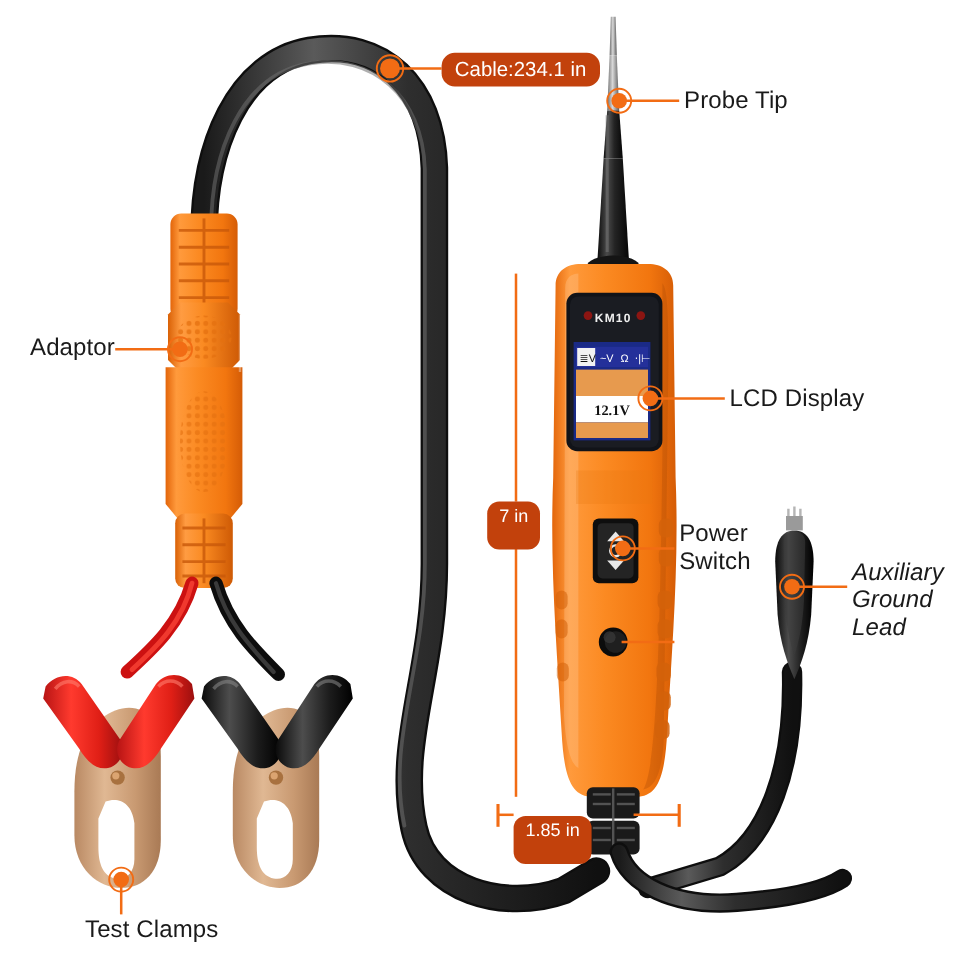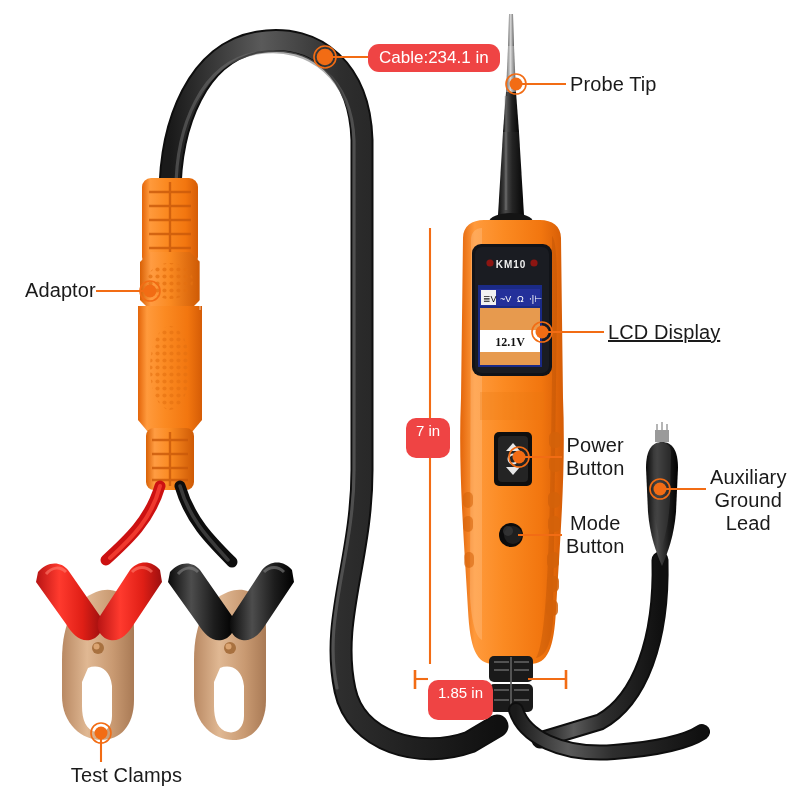--- a/index.html
+++ b/index.html
@@ -18,28 +18,28 @@
 
   
   .callout{
     position:absolute;
     color:#1a1a1a;
     font-size:20px;
     line-height:23px;
     white-space:pre-line;
     letter-spacing:.1px;
   }
-  .callout.right{text-align:center;}
+  .callout.right{text-align:left;}
   .callout.left{text-align:left;}
   .callout.center{text-align:right;}
 
   
   .pill{
     position:absolute;
-    background:#ef4444;
+    background:#c2410c;
     color:#ffffff;
     font-size:17px;
     line-height:17px;
     padding:5px 11px 6px 11px;
     border-radius:11px;
     white-space:nowrap;
     font-weight:400;
   }
   .pill.small{font-size:15px;padding:4px 10px 19px 10px;border-radius:10px;}
 </style>
@@ -336,29 +336,27 @@
   </svg>
 
   <div class="pill" style="left:368px; top:44px;">Cable:234.1 in</div>
 
   <div class="pill small" style="left:406px; top:418px;">7 in</div>
 
   <div class="pill small" style="left:428px; top:680px;">1.85 in</div>
 
   <div class="callout right" style="left:570px; top:73px;">Probe Tip</div>
 
-  <div class="callout right" style="left:608px; top:321px;text-decoration:underline;">LCD Display</div>
+  <div class="callout right" style="left:608px; top:321px;">LCD Display</div>
 
   <div class="callout right" style="left:566px; top:434px;">Power
-Button</div>
-
-  <div class="callout right" style="left:566px; top:512px;">Mode
-Button</div>
-
-  <div class="callout right" style="left:710px; top:466px;">Auxiliary
+Switch</div>
+
+
+  <div class="callout right" style="left:710px; top:466px;font-style:italic;">Auxiliary
 Ground
 Lead</div>
 
   <div class="callout left" style="left:25px; top:279px;">Adaptor</div>
 
   <div class="callout center" style="left:22px; top:764px; width:160px;">Test Clamps</div>
 
 </div>
 
 </body></html>

